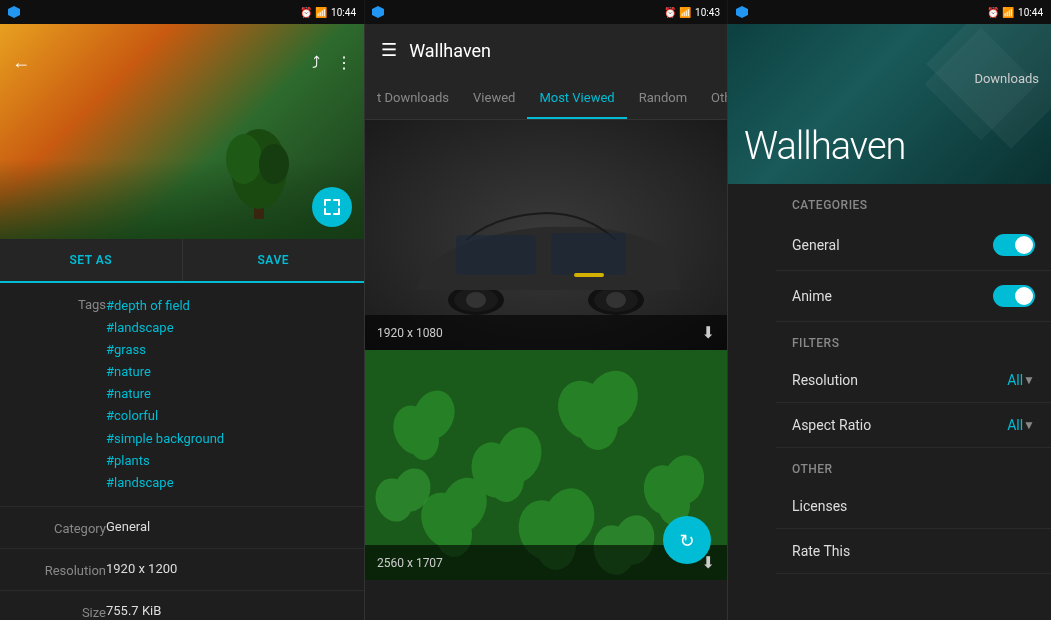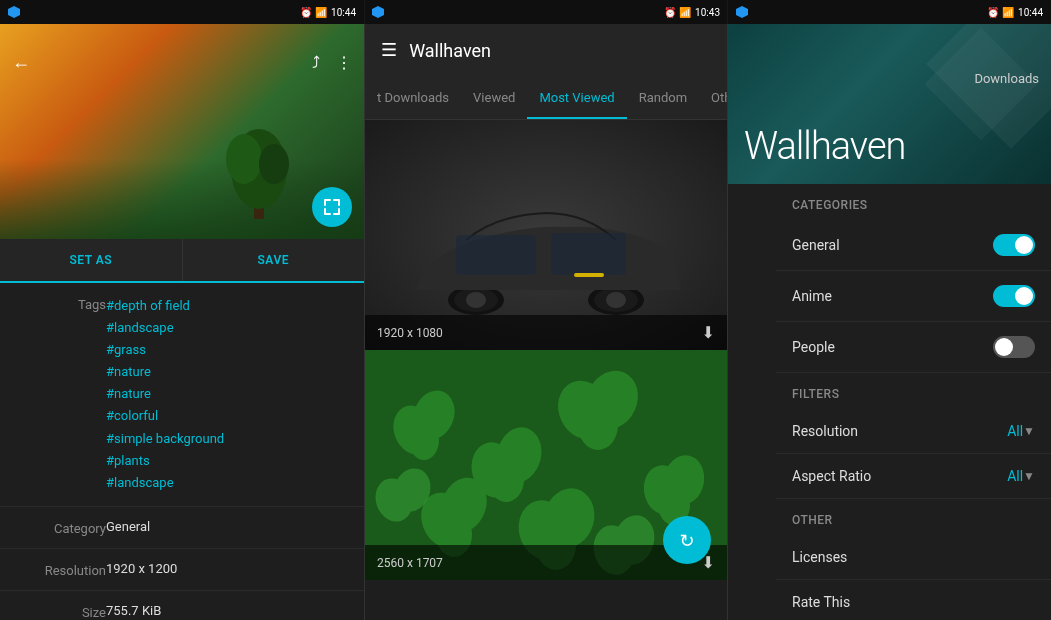--- a/index.html
+++ b/index.html
@@ -594,26 +594,20 @@
       </div>
     </div>
 
     <div class="drawer-item">
       <span class="drawer-item-label">Anime</span>
       <div class="toggle-switch toggle-on">
         <div class="toggle-knob toggle-knob-on"></div>
       </div>
     </div>
 
-    <div class="drawer-item">
-      <span class="drawer-item-label">People</span>
-      <div class="toggle-switch toggle-off">
-        <div class="toggle-knob toggle-knob-off"></div>
-      </div>
-    </div>
 
     <div class="drawer-section-label">Filters</div>
 
     <div class="filter-row">
       <span class="filter-label">Resolution</span>
       <div class="filter-value">
         <span>All</span>
         <span class="chevron-down">▼</span>
       </div>
     </div>

